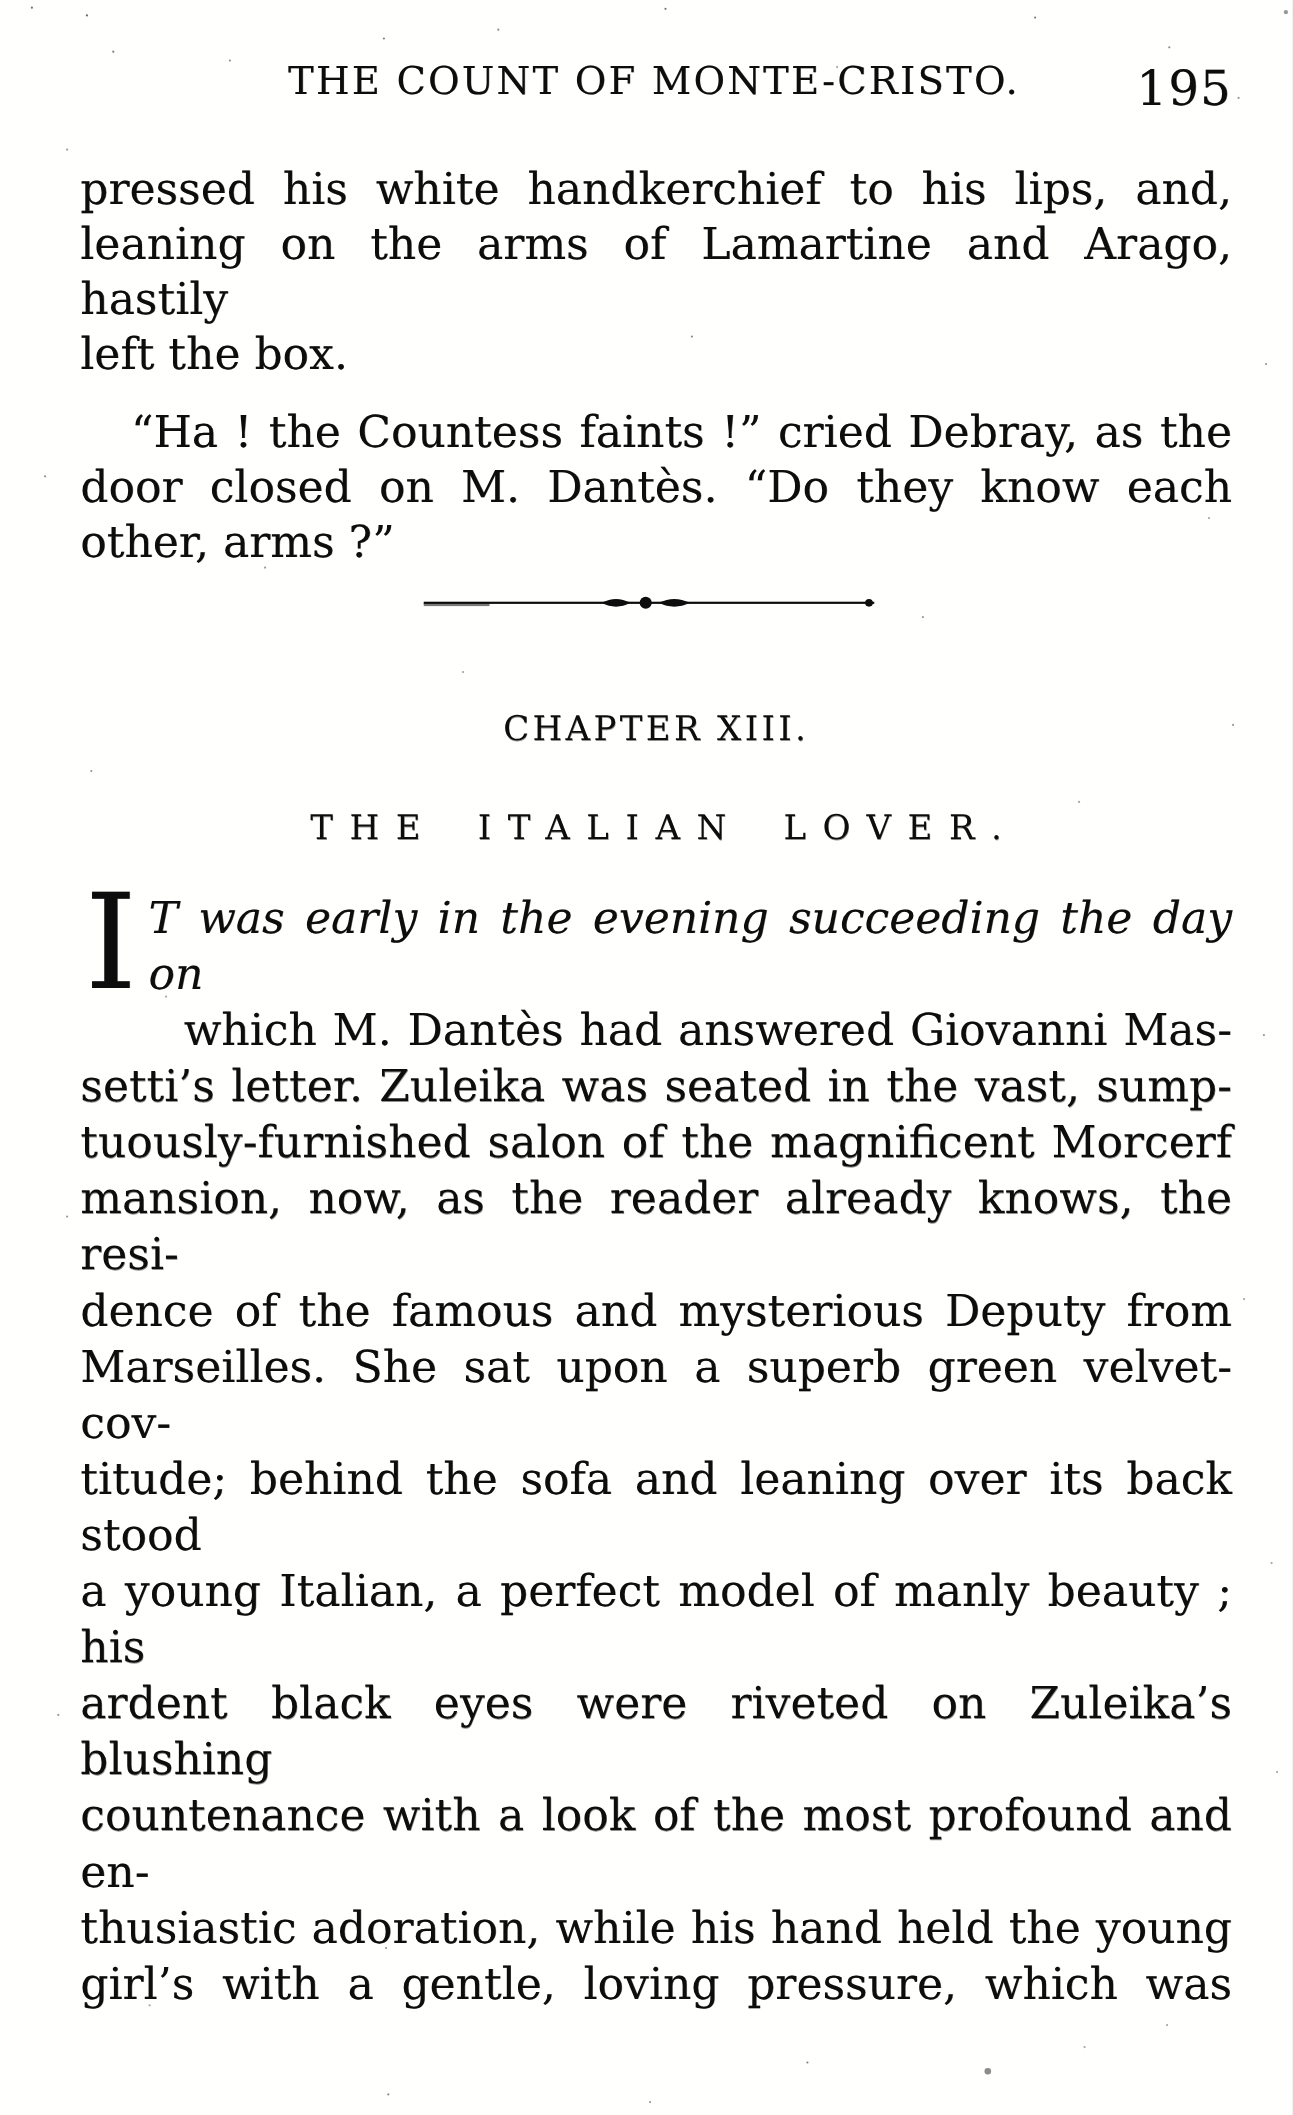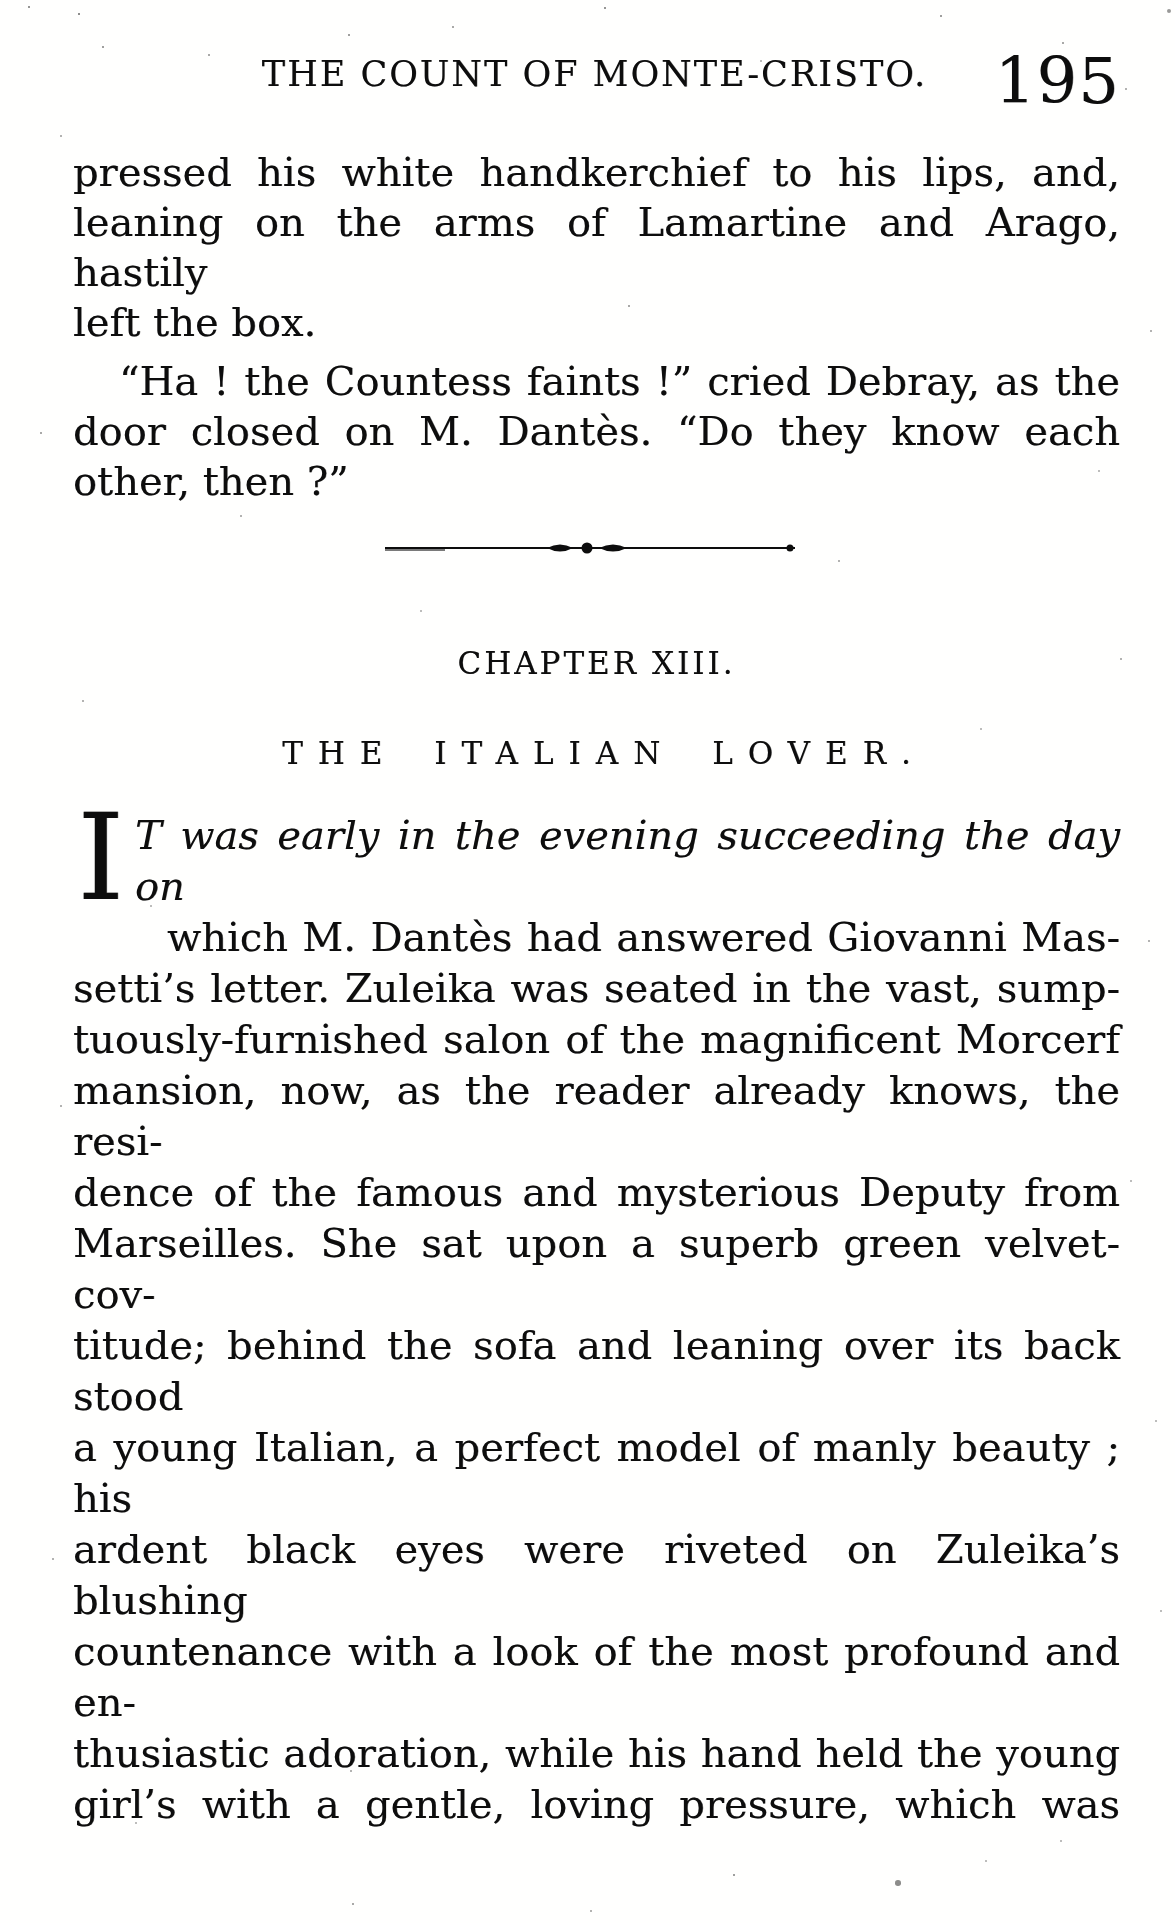--- a/index.html
+++ b/index.html
@@ -19,29 +19,29 @@
 
   
   .running-header { position: absolute; left: 69px; right: 55px; top: 0; height: 120px; }
   .header-title {
     position: absolute; left: 0; width: 100%; top: 57px;
     font-size: 35px; line-height: 35px; letter-spacing: 2px;
     text-align: center; white-space: nowrap;
   }
   .page-number {
     position: absolute; right: 0; top: 55px;
-    font-size: 64px; line-height: 52px; letter-spacing: 1px;
+    font-size: 44px; line-height: 52px; letter-spacing: 1px;
   }
 
   
   .column { position: absolute; left: 73px; width: 1047px; }
   .para { font-size: 40px; }
   .intro { top: 147px; }
   #para1, #para2 { line-height: 50px; }
-  #para2 { margin-top: 9px; }
+  #para2 { margin-top: 21px; }
 
   .tline { text-align: justify; text-align-last: justify; }
   #para1 .tline:last-child, #para2 .tline:last-child { text-align-last: left; }
   #para2 .tline-0 { text-indent: 46px; }
 
   
   .divider { position: absolute; left: 385px; top: 540px; width: 410px; height: 16px; }
 
   
   .chapter-heading {
@@ -106,21 +106,21 @@
 
   <div class="column intro">
     <div id="para1" class="para">
         <div class="tline tline-0">pressed his white handkerchief to his lips, and,</div>
         <div class="tline tline-1">leaning on the arms of Lamartine and Arago, hastily</div>
         <div class="tline tline-2">left the box.</div>
       </div>
     <div id="para2" class="para">
         <div class="tline tline-0">“Ha !  the Countess faints !” cried Debray, as the</div>
         <div class="tline tline-1">door closed on M. Dantès.  “Do they know each</div>
-        <div class="tline tline-2">other, then ?”</div>
+        <div class="tline tline-2">other, arms ?”</div>
       </div>
   </div>
 
   <div class="divider">
     <svg width="410" height="16" viewBox="0 0 410 16" xmlns="http://www.w3.org/2000/svg">
       <rect x="0" y="7" width="410" height="2" fill="#0d0d0d"></rect>
       <rect x="0" y="8" width="60" height="3" fill="#0d0d0d" opacity="0.55"></rect>
       <path d="M162 8 Q175 1 188 8 Q175 15 162 8 Z" fill="#0d0d0d"></path>
       <circle cx="202" cy="8" r="5.5" fill="#0d0d0d"></circle>
       <path d="M214 8 Q228 1 242 8 Q228 15 214 8 Z" fill="#0d0d0d"></path>

